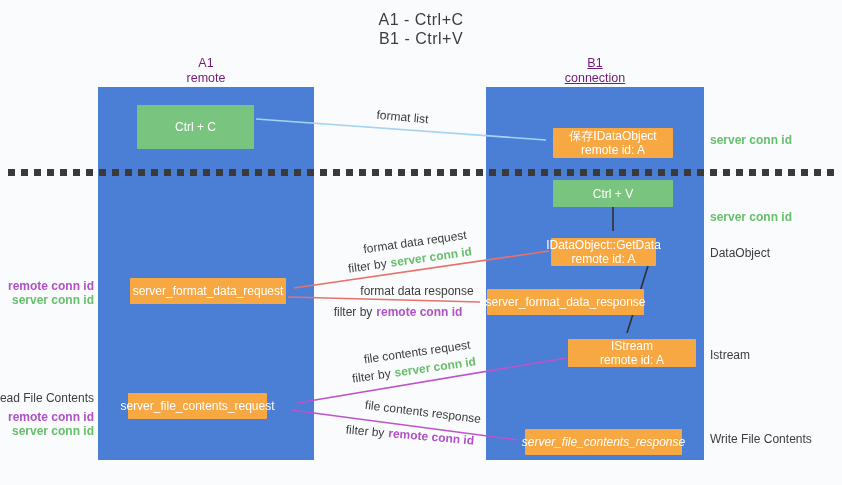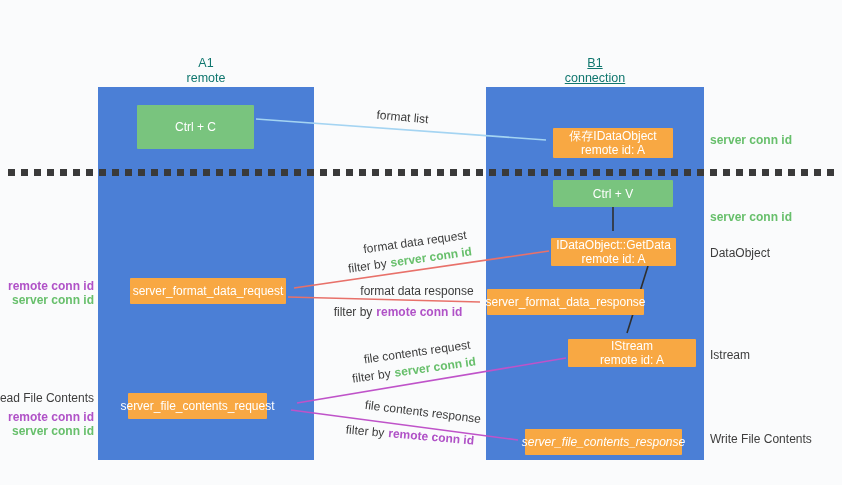--- a/index.html
+++ b/index.html
@@ -10,21 +10,21 @@
   }
   *{margin:0;padding:0;box-sizing:border-box;}
   body{font-family:"Liberation Sans","DejaVu Sans",sans-serif;background:#fff;}
   #canvas{position:relative;width:842px;height:485px;background:#fafbfc;overflow:hidden;}
 
   .title{position:absolute;top:10px;left:0;width:842px;text-align:center;
          color:var(--text_dark);font-size:16px;line-height:19px;letter-spacing:.5px;}
   .lane{position:absolute;top:87px;height:373px;background:var(--lane_blue);}
   .lane-a{left:98px;width:216px;}
   .lane-b{left:486px;width:218px;}
-  .lane-header{position:absolute;top:56px;text-align:center;color:#0f766e;
+  .lane-header{position:absolute;top:56px;text-align:center;color:#701a75;
                font-size:12.5px;line-height:15px;}
   .lane-header.a{left:98px;width:216px;}
   .lane-header.b{left:486px;width:218px;text-decoration:underline;}
 
   .divider{position:absolute;top:169px;left:8px;width:826px;height:7px;z-index:5;
            background:repeating-linear-gradient(90deg,#3a3a3a 0 7px,transparent 7px 13px);}
 
   .node{position:absolute;display:flex;flex-direction:column;align-items:center;
         justify-content:center;color:#fff;font-size:12px;line-height:14px;
         text-align:center;z-index:4;border-radius:1px;}
@@ -50,20 +50,24 @@
   .hd-blue{fill:var(--arrow_lightblue);}
   .hd-red{fill:var(--arrow_red);}
   .hd-purple{fill:var(--arrow_purple);}
   .hd-black{fill:var(--arrow_black);}
 </style>
 </head>
 <body>
 
 <div id="canvas">
 
+  <div class="title">
+    <div>A1 - Ctrl+C</div>
+    <div>B1 - Ctrl+V</div>
+  </div>
 
   <div class="lane-header a">
     <div>A1</div>
     <div>remote</div>
   </div>
   <div class="lane-header b">
     <div>B1</div>
     <div>connection</div>
   </div>
 
@@ -102,21 +106,21 @@
 
   <div class="node orange" style="left:553px;top:128px;width:120px;height:30px;">
     <div>保存IDataObject</div>
     <div>remote id: A</div>
   </div>
 
   <div class="node green" style="left:553px;top:180px;width:120px;height:27px;">
     <div>Ctrl + V</div>
   </div>
 
-  <div class="node orange" style="left:551px;top:238px;width:125px;height:28px;">
+  <div class="node orange" style="left:551px;top:238px;width:105px;height:28px;">
     <div>IDataObject::GetData</div>
     <div>remote id: A</div>
   </div>
 
   <div class="node orange" style="left:130px;top:278px;width:156px;height:26px;">
     <div>server_format_data_request</div>
   </div>
 
   <div class="node orange" style="left:487px;top:289px;width:157px;height:26px;">
     <div>server_format_data_response</div>

